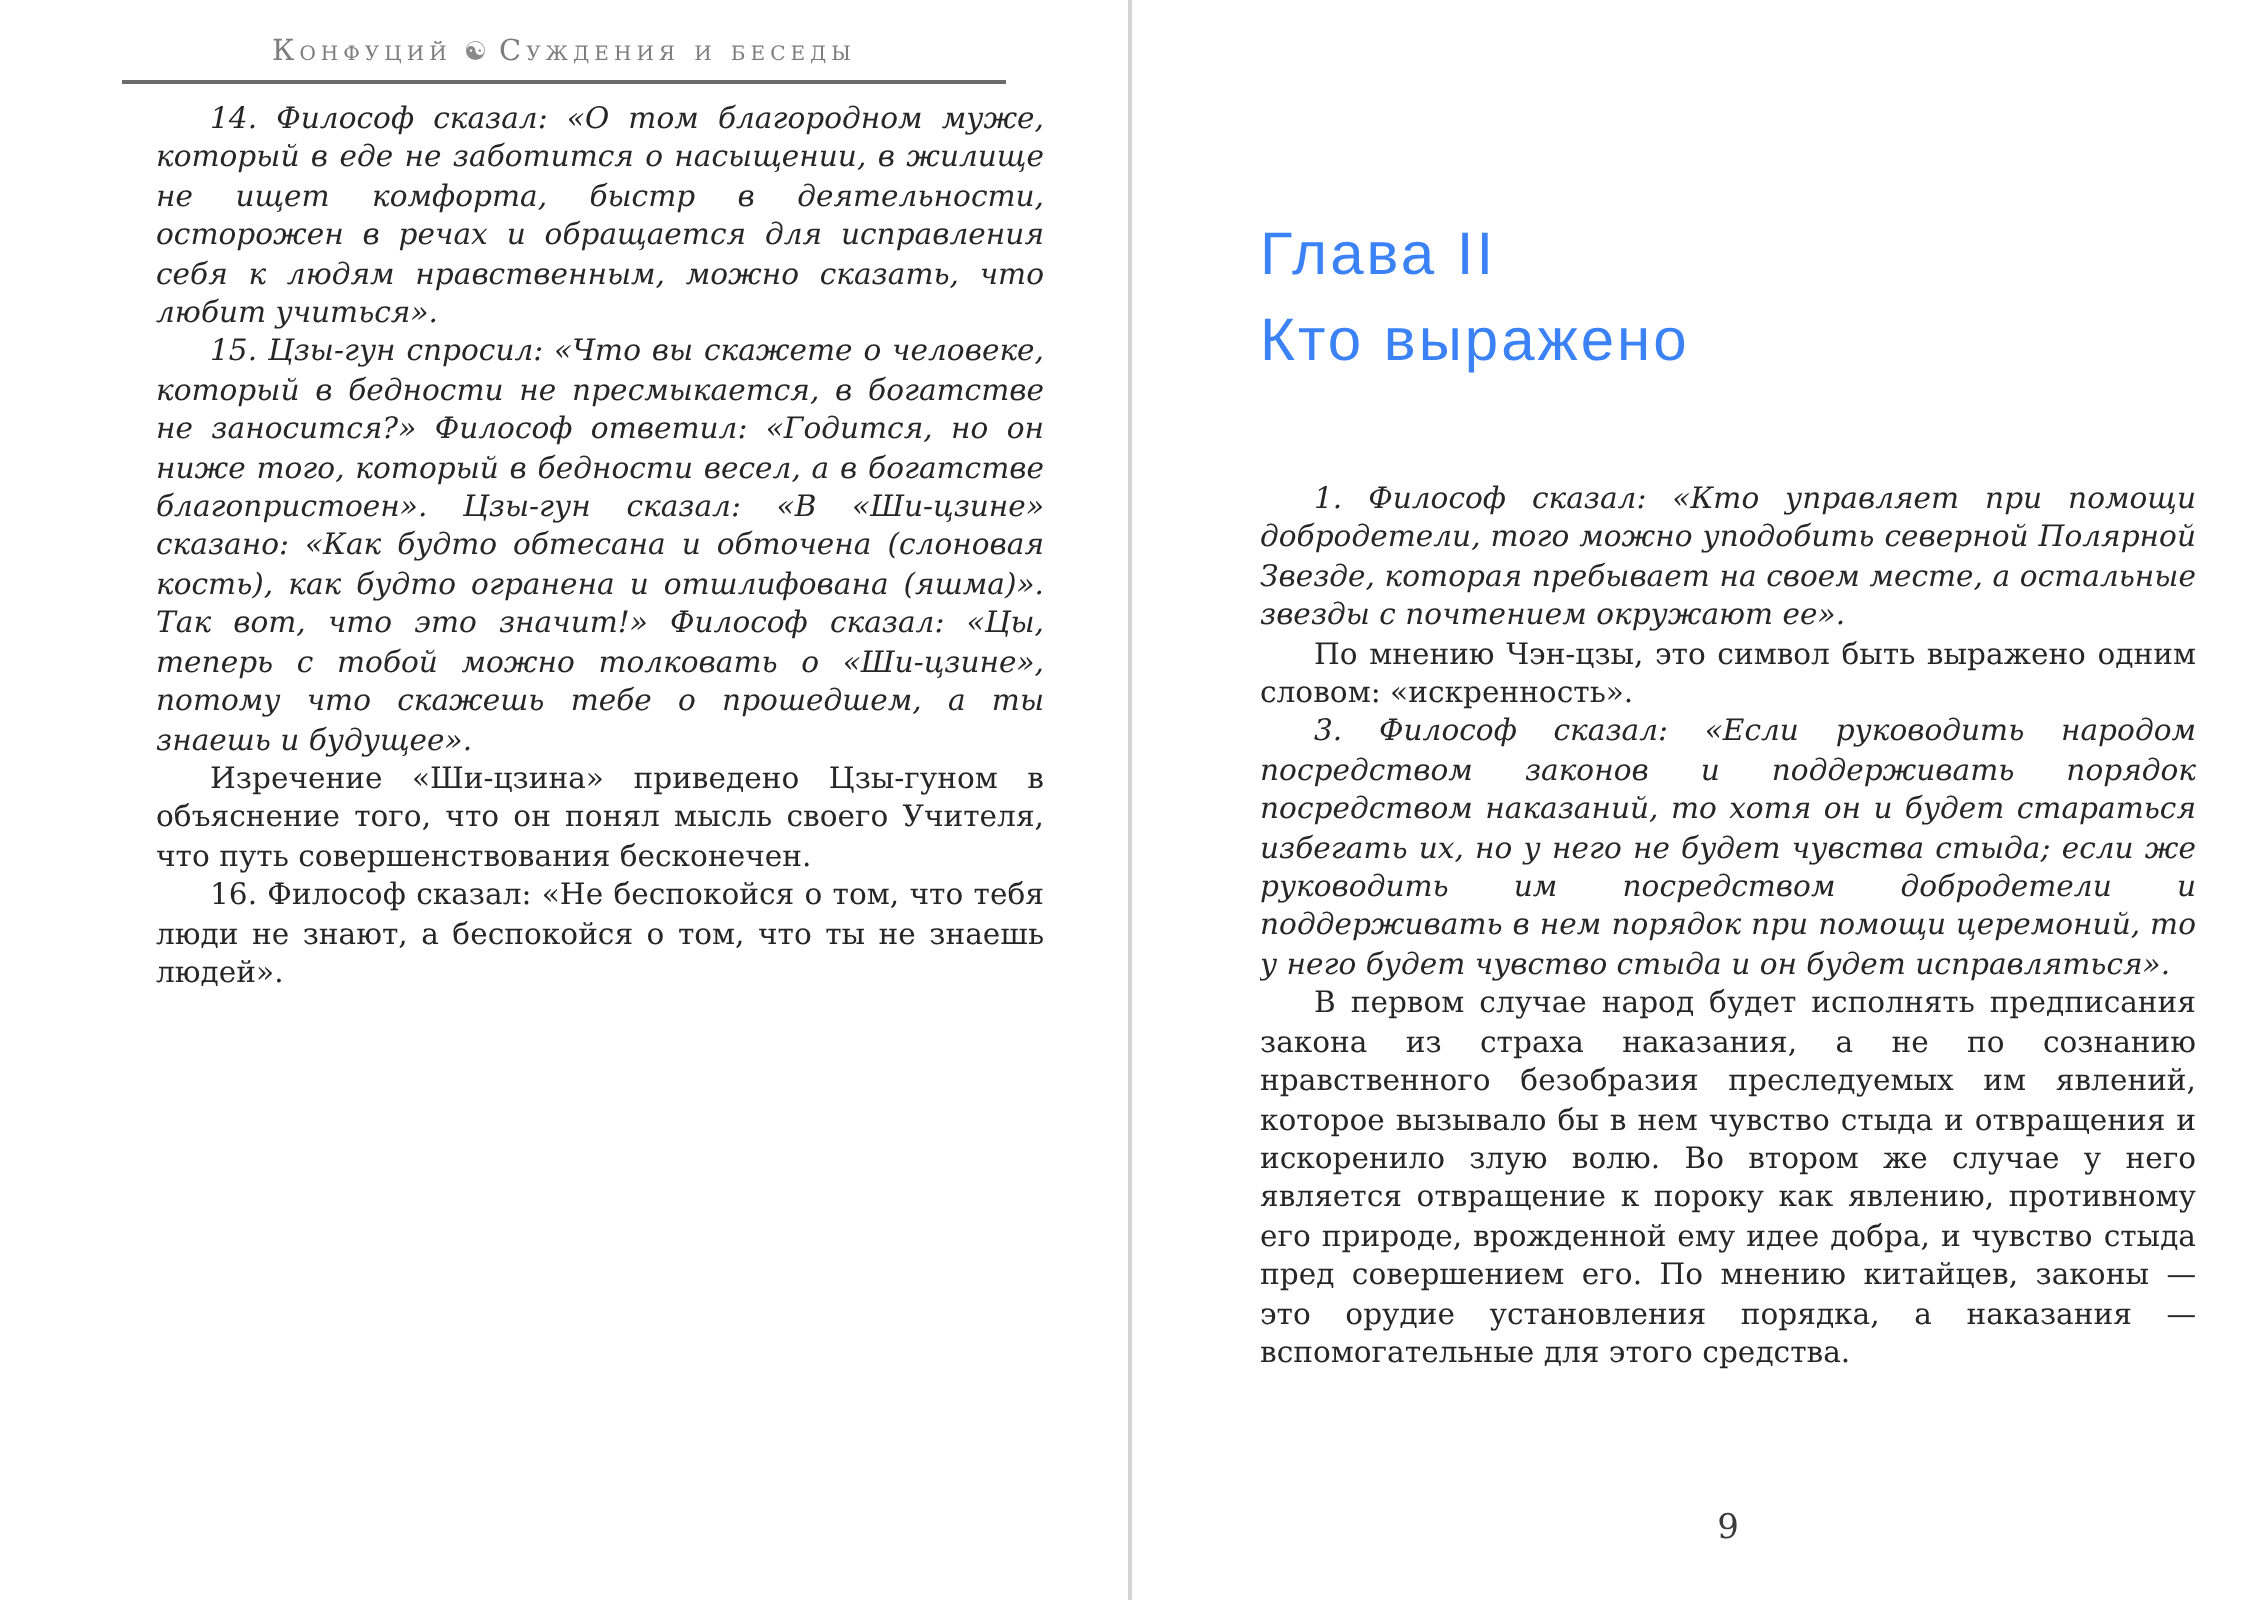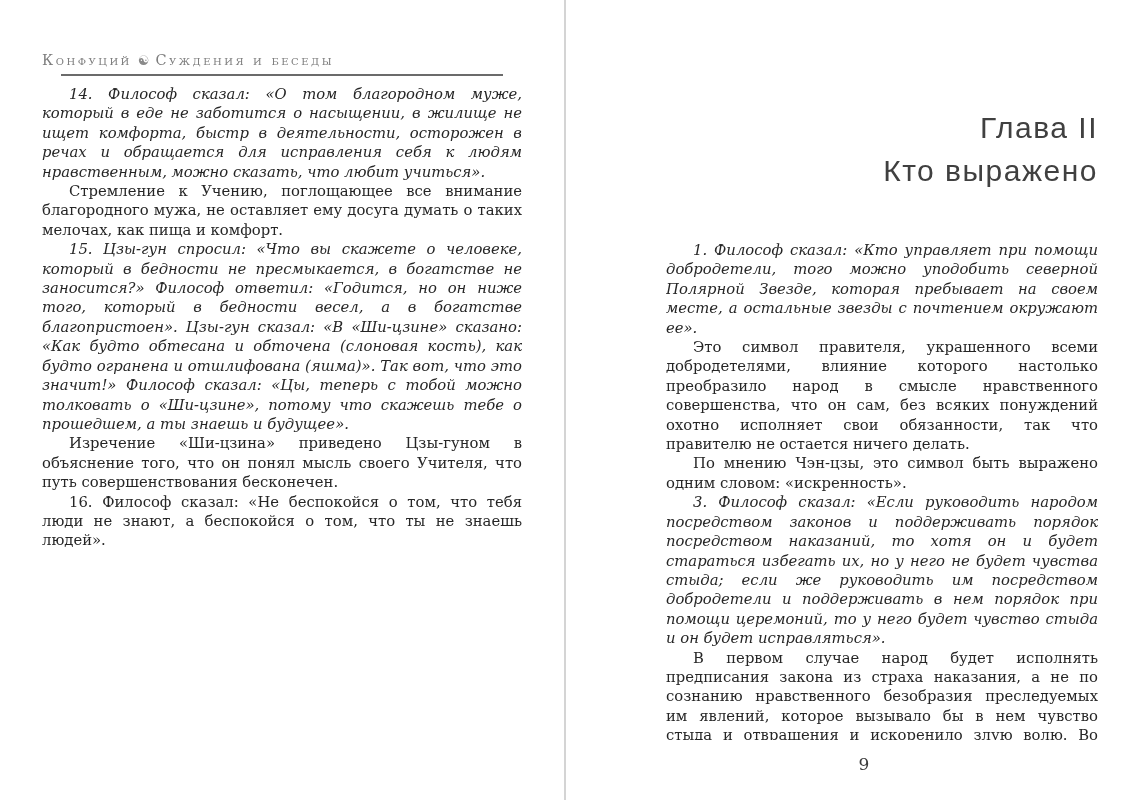--- a/index.html
+++ b/index.html
@@ -10,80 +10,78 @@
   }
   .spread-divider {
     position:absolute; left:564px; top:0; width:2px; height:800px;
     background:#d4d4d4;
   }
   
   .page-left {
     position:absolute; left:42px; top:0; width:480px; height:800px;
   }
   .running-header {
-    margin-top:52px; text-align:left;
+    margin-top:18px; text-align:center;
     font-variant:small-caps; letter-spacing:2.5px;
     font-size:14.5px; color:#7d7d7d; white-space:nowrap;
   }
   .running-header .yinyang {
     font-family:"DejaVu Sans", sans-serif; font-variant:normal;
     font-size:13px; color:#8a8a8a; padding:0 6px; letter-spacing:0;
   }
   .header-rule {
     width:442px; margin:6px auto 0; height:0;
     border:none; border-top:2px solid #6b6b6b;
   }
   .body-text {
     font-size:14.8px; line-height:19.4px; text-align:justify;
     overflow:hidden;
   }
-  .page-left .body-text { margin-top:8px; max-height:560px; }
+  .page-left .body-text { margin-top:8px; max-height:560px;margin-left:36px; }
   .body-text p { margin:0; padding:0; text-indent:27px; }
   .body-text p.saying { font-style:italic; }
   
   .page-right {
     position:absolute; left:630px; top:0; width:468px; height:800px;
   }
   .chapter-heading {
-    margin-top:106px; text-align:right;
+    margin-top:106px; text-align:left;
     font-family:"Liberation Sans", sans-serif; font-weight:300;
-    font-size:30px; line-height:43px; letter-spacing:1.5px; color:#404040;
+    font-size:30px; line-height:43px; letter-spacing:1.5px; color:#3b82f6;
   }
-  .page-right .body-text { margin-top:48px; max-height:500px;margin-left:36px; }
+  .page-right .body-text { margin-top:48px; max-height:500px; }
   .page-number {
     position:absolute; left:0; bottom:26px; width:468px;
     text-align:center; font-size:17px; color:#3c3c3c;
   }
 </style>
 </head>
 <body>
 
 <div class="spread-divider"></div>
 
 <div class="page-left">
   <div class="running-header">
     <span>Конфуций</span><span class="yinyang">☯</span><span>Суждения и беседы</span>
   </div>
   <hr class="header-rule">
   <div class="body-text">
     <p class="saying">14. Философ сказал: «О том благородном муже, который в еде не заботится о насыщении, в жилище не ищет комфорта, быстр в деятельности, осторожен в речах и обращается для исправления себя к людям нравственным, можно сказать, что любит учиться».</p>
-    <p class="commentary">Стремление к Учению, поглощающее все внимание благородного мужа, не оставляет ему досуга думать о таких мелочах, как пища и комфорт.</p>
     <p class="saying">15. Цзы-гун спросил: «Что вы скажете о человеке, который в бедности не пресмыкается, в богатстве не заносится?» Философ ответил: «Годится, но он ниже того, который в бедности весел, а в богатстве благопристоен». Цзы-гун сказал: «В «Ши-цзине» сказано: «Как будто обтесана и обточена (слоновая кость), как будто огранена и отшлифована (яшма)». Так вот, что это значит!» Философ сказал: «Цы, теперь с тобой можно толковать о «Ши-цзине», потому что скажешь тебе о прошедшем, а ты знаешь и будущее».</p>
     <p class="commentary">Изречение «Ши-цзина» приведено Цзы-гуном в объяснение того, что он понял мысль своего Учителя, что путь совершенствования бесконечен.</p>
     <p class="commentary">16. Философ сказал: «Не беспокойся о том, что тебя люди не знают, а беспокойся о том, что ты не знаешь людей».</p>
   </div>
 </div>
 
 <div class="page-right">
   <div class="chapter-heading">
     <div>Глава II</div>
     <div>Кто выражено</div>
   </div>
   <div class="body-text">
     <p class="saying">1. Философ сказал: «Кто управляет при помощи добродетели, того можно уподобить северной Полярной Звезде, которая пребывает на своем месте, а остальные звезды с почтением окружают ее».</p>
-    <p class="commentary">Это символ правителя, украшенного всеми добродетелями, влияние которого настолько преобразило народ в смысле нравственного совершенства, что он сам, без всяких понуждений охотно исполняет свои обязанности, так что правителю не остается ничего делать.</p>
     <p class="commentary">По мнению Чэн-цзы, это символ быть выражено одним словом: «искренность».</p>
     <p class="saying">3. Философ сказал: «Если руководить народом посредством законов и поддерживать порядок посредством наказаний, то хотя он и будет стараться избегать их, но у него не будет чувства стыда; если же руководить им посредством добродетели и поддерживать в нем порядок при помощи церемоний, то у него будет чувство стыда и он будет исправляться».</p>
     <p class="commentary">В первом случае народ будет исполнять предписания закона из страха наказания, а не по сознанию нравственного безобразия преследуемых им явлений, которое вызывало бы в нем чувство стыда и отвращения и искоренило злую волю. Во втором же случае у него является отвращение к пороку как явлению, противному его природе, врожденной ему идее добра, и чувство стыда пред совершением его. По мнению китайцев, законы — это орудие установления порядка, а наказания — вспомогательные для этого средства.</p>
 
   </div>
   <div class="page-number">9</div>
 </div>
 
 </body></html>

